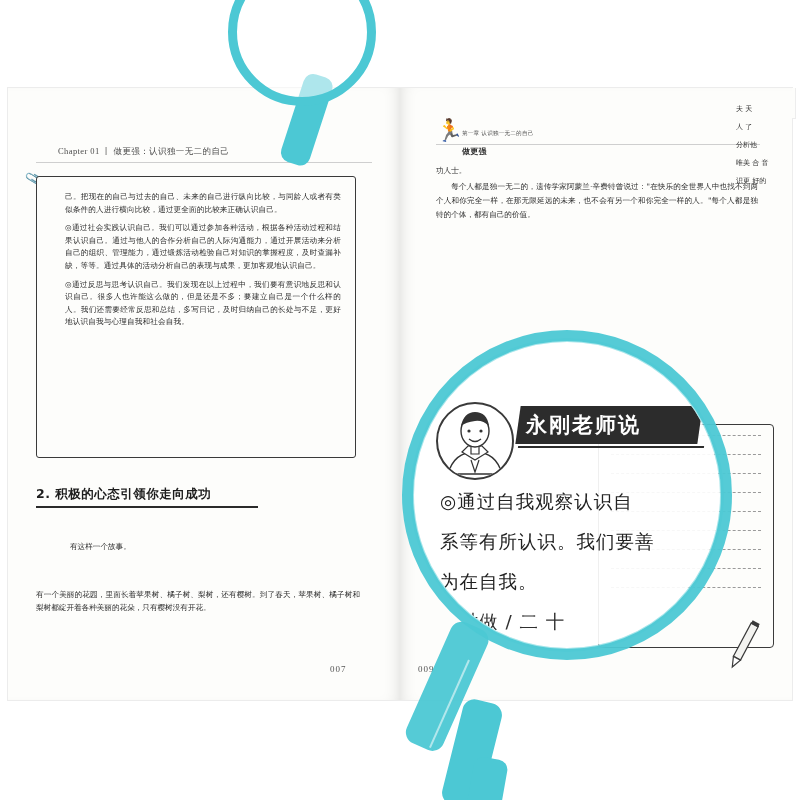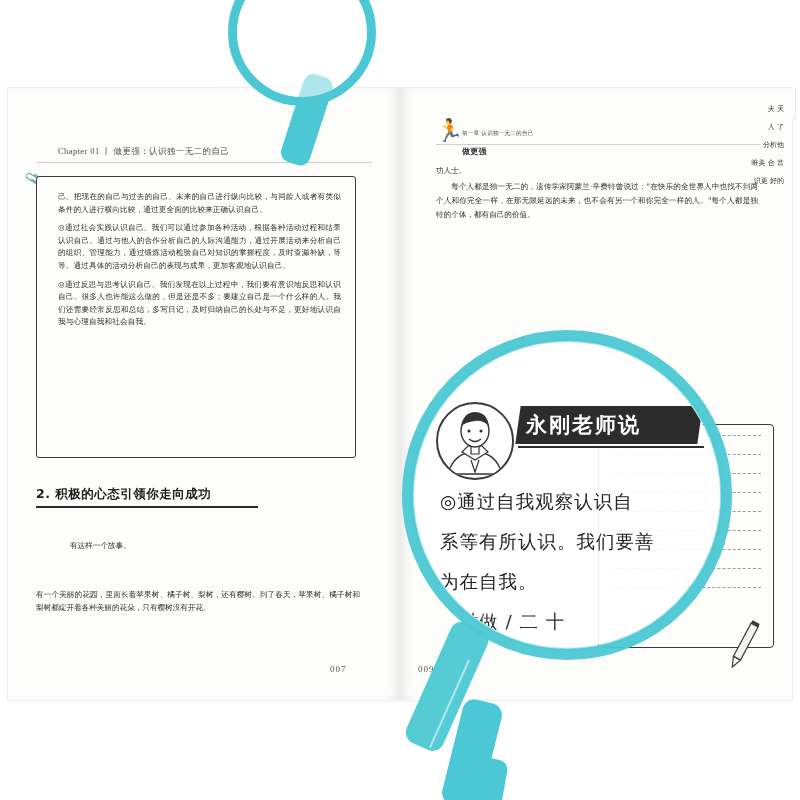--- a/index.html
+++ b/index.html
@@ -83,21 +83,21 @@
   }
 
   .framebox {
     position: absolute;
     left: 28px;
     top: 88px;
     width: 320px;
     height: 282px;
     border: 1.6px solid #3a3a3a;
     border-radius: 3px;
-    padding: 14px 14px 10px 21px;
+    padding: 14px 14px 10px 28px;
     box-sizing: border-box;
     background: #fdfdfb;
   }
   .clip {
     position: absolute;
     left: 18px;
     top: 80px;
     width: 28px;
     height: 20px;
     color: #2e2e2e;
@@ -133,21 +133,21 @@
     top: 418px;
     width: 222px;
     height: 2px;
     background: #2a2a2a;
   }
   .l-body1 {
     position: absolute;
     left: 62px;
     top: 452px;
     width: 290px;
-    font-family: Liberation Mono, monospace;
+    font-family: Liberation Serif, serif;
     font-size: 7.6px;
     line-height: 13px;
     color: #2d2d2d;
   }
   .l-body2 {
     position: absolute;
     left: 28px;
     top: 500px;
     width: 324px;
     font-family: "DejaVu Sans", sans-serif;
@@ -250,21 +250,20 @@
   }
   .note-words {
     position: absolute;
     right: 8px;
     top: 12px;
     width: 48px;
     font-family: "DejaVu Sans", sans-serif;
     font-size: 7px;
     line-height: 18px;
     color: #2f2f2f;
-    text-align: right;
   }
   .pencil {
     position: absolute;
     left: 336px;
     top: 530px;
     width: 16px;
     height: 54px;
     transform: rotate(28deg);
   }
 

